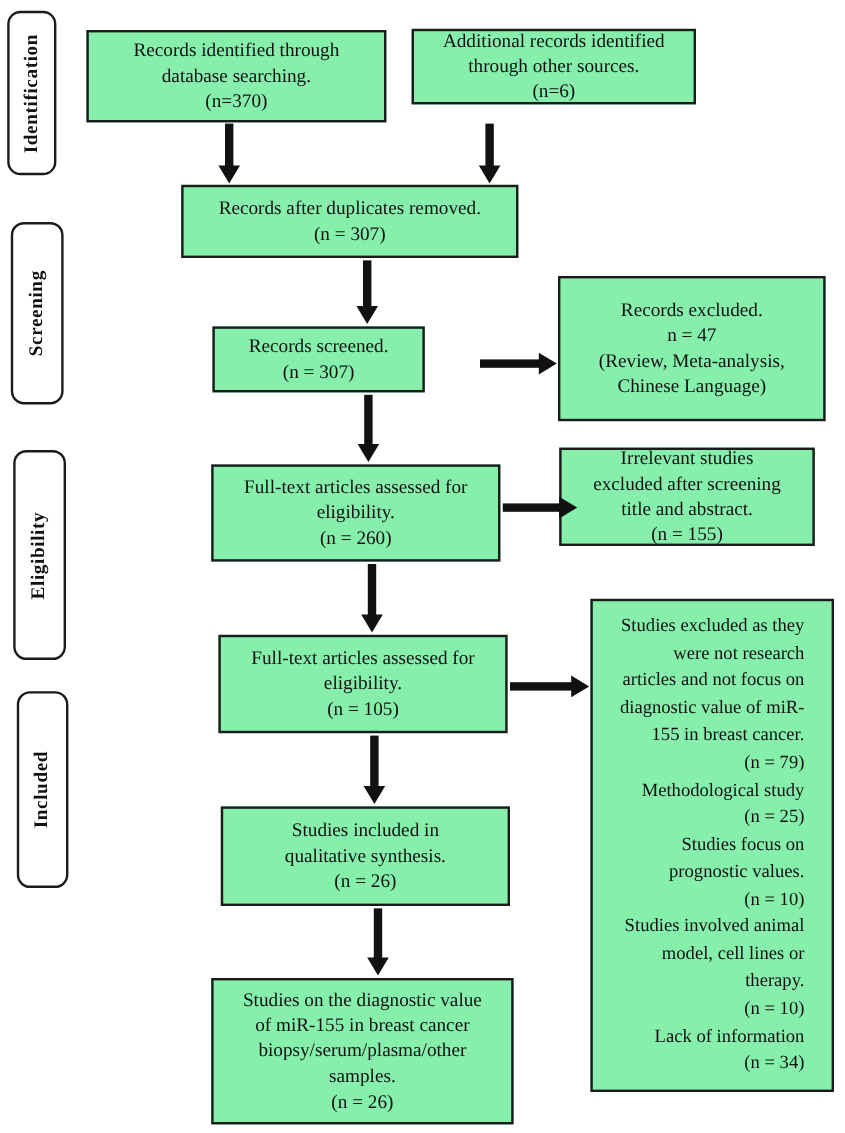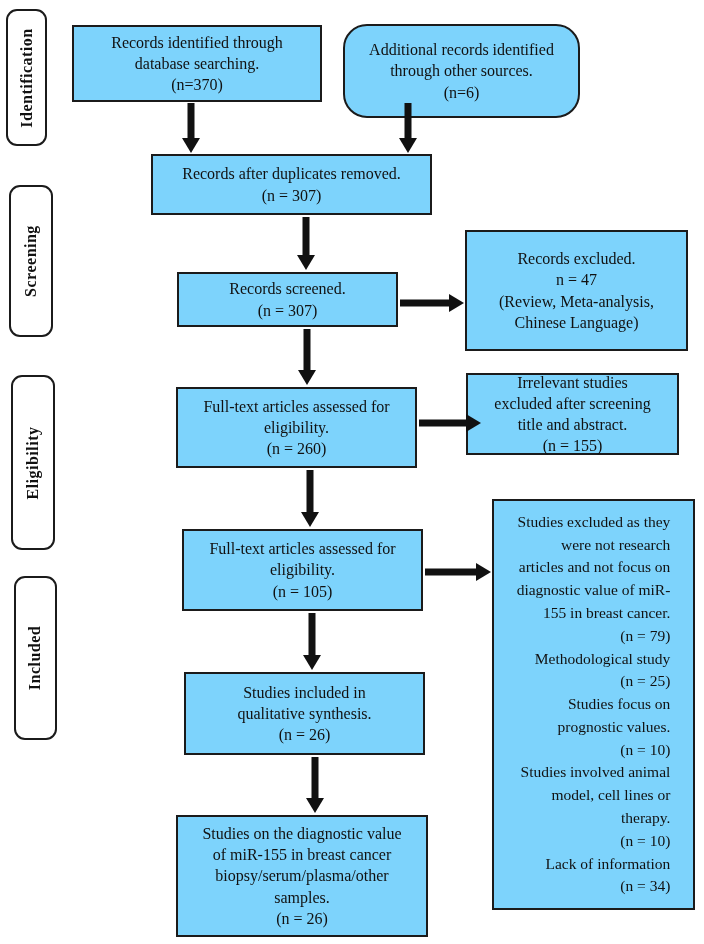--- a/index.html
+++ b/index.html
@@ -14,21 +14,21 @@
     background: #ffffff;
     font-family: "Liberation Serif", "DejaVu Serif", serif;
     color: #111111;
     overflow: hidden;
   }
   
   .box {
     position: absolute;
     box-sizing: border-box;
     border: 2px solid #1b1b1b;
-    background: #7dd3fc;
+    background: #86efac;
     display: flex;
     align-items: center;
     justify-content: center;
     text-align: center;
   }
   .box .btext {
     white-space: pre-line;
     font-size: 16px;
     line-height: 1.32;
     padding: 2px 4px;
@@ -99,23 +99,23 @@
     border-left: 15px solid #111111;
   }
 
   
   #stage-identification { left: 6px;  top: 9px;   width: 41px; height: 137px; }
   #stage-screening      { left: 9px;  top: 185px; width: 44px; height: 152px; }
   #stage-eligibility    { left: 11px; top: 375px; width: 44px; height: 175px; }
   #stage-included       { left: 14px; top: 576px; width: 43px; height: 164px; }
 
   #box-records-identified { left: 72px;  top: 25px;  width: 250px; height: 77px; }
-  #box-additional-records { left: 343px; top: 24px;  width: 237px; height: 94px; border-radius: 24px; }
+  #box-additional-records { left: 343px; top: 24px;  width: 237px; height: 63px; }
   #box-duplicates-removed { left: 151px; top: 154px; width: 281px; height: 61px; }
-  #box-records-screened   { left: 177px; top: 272px; width: 221px; height: 55px; }
+  #box-records-screened   { left: 177px; top: 272px; width: 177px; height: 55px; }
   #box-fulltext-260       { left: 176px; top: 387px; width: 241px; height: 81px; }
   #box-fulltext-105       { left: 182px; top: 529px; width: 241px; height: 82px; }
   #box-qualitative        { left: 184px; top: 672px; width: 241px; height: 83px; }
   #box-diagnostic         { left: 176px; top: 815px; width: 252px; height: 122px; }
 
   #box-records-excluded   { left: 465px; top: 230px; width: 223px; height: 121px; }
   #box-irrelevant-studies { left: 466px; top: 373px; width: 213px; height: 82px; }
   #box-studies-excluded   { left: 492px; top: 499px; width: 203px; height: 411px; text-align: right; }
 
   #arrow-down-1 { left: 181px; top: 103px; height: 50px; }

